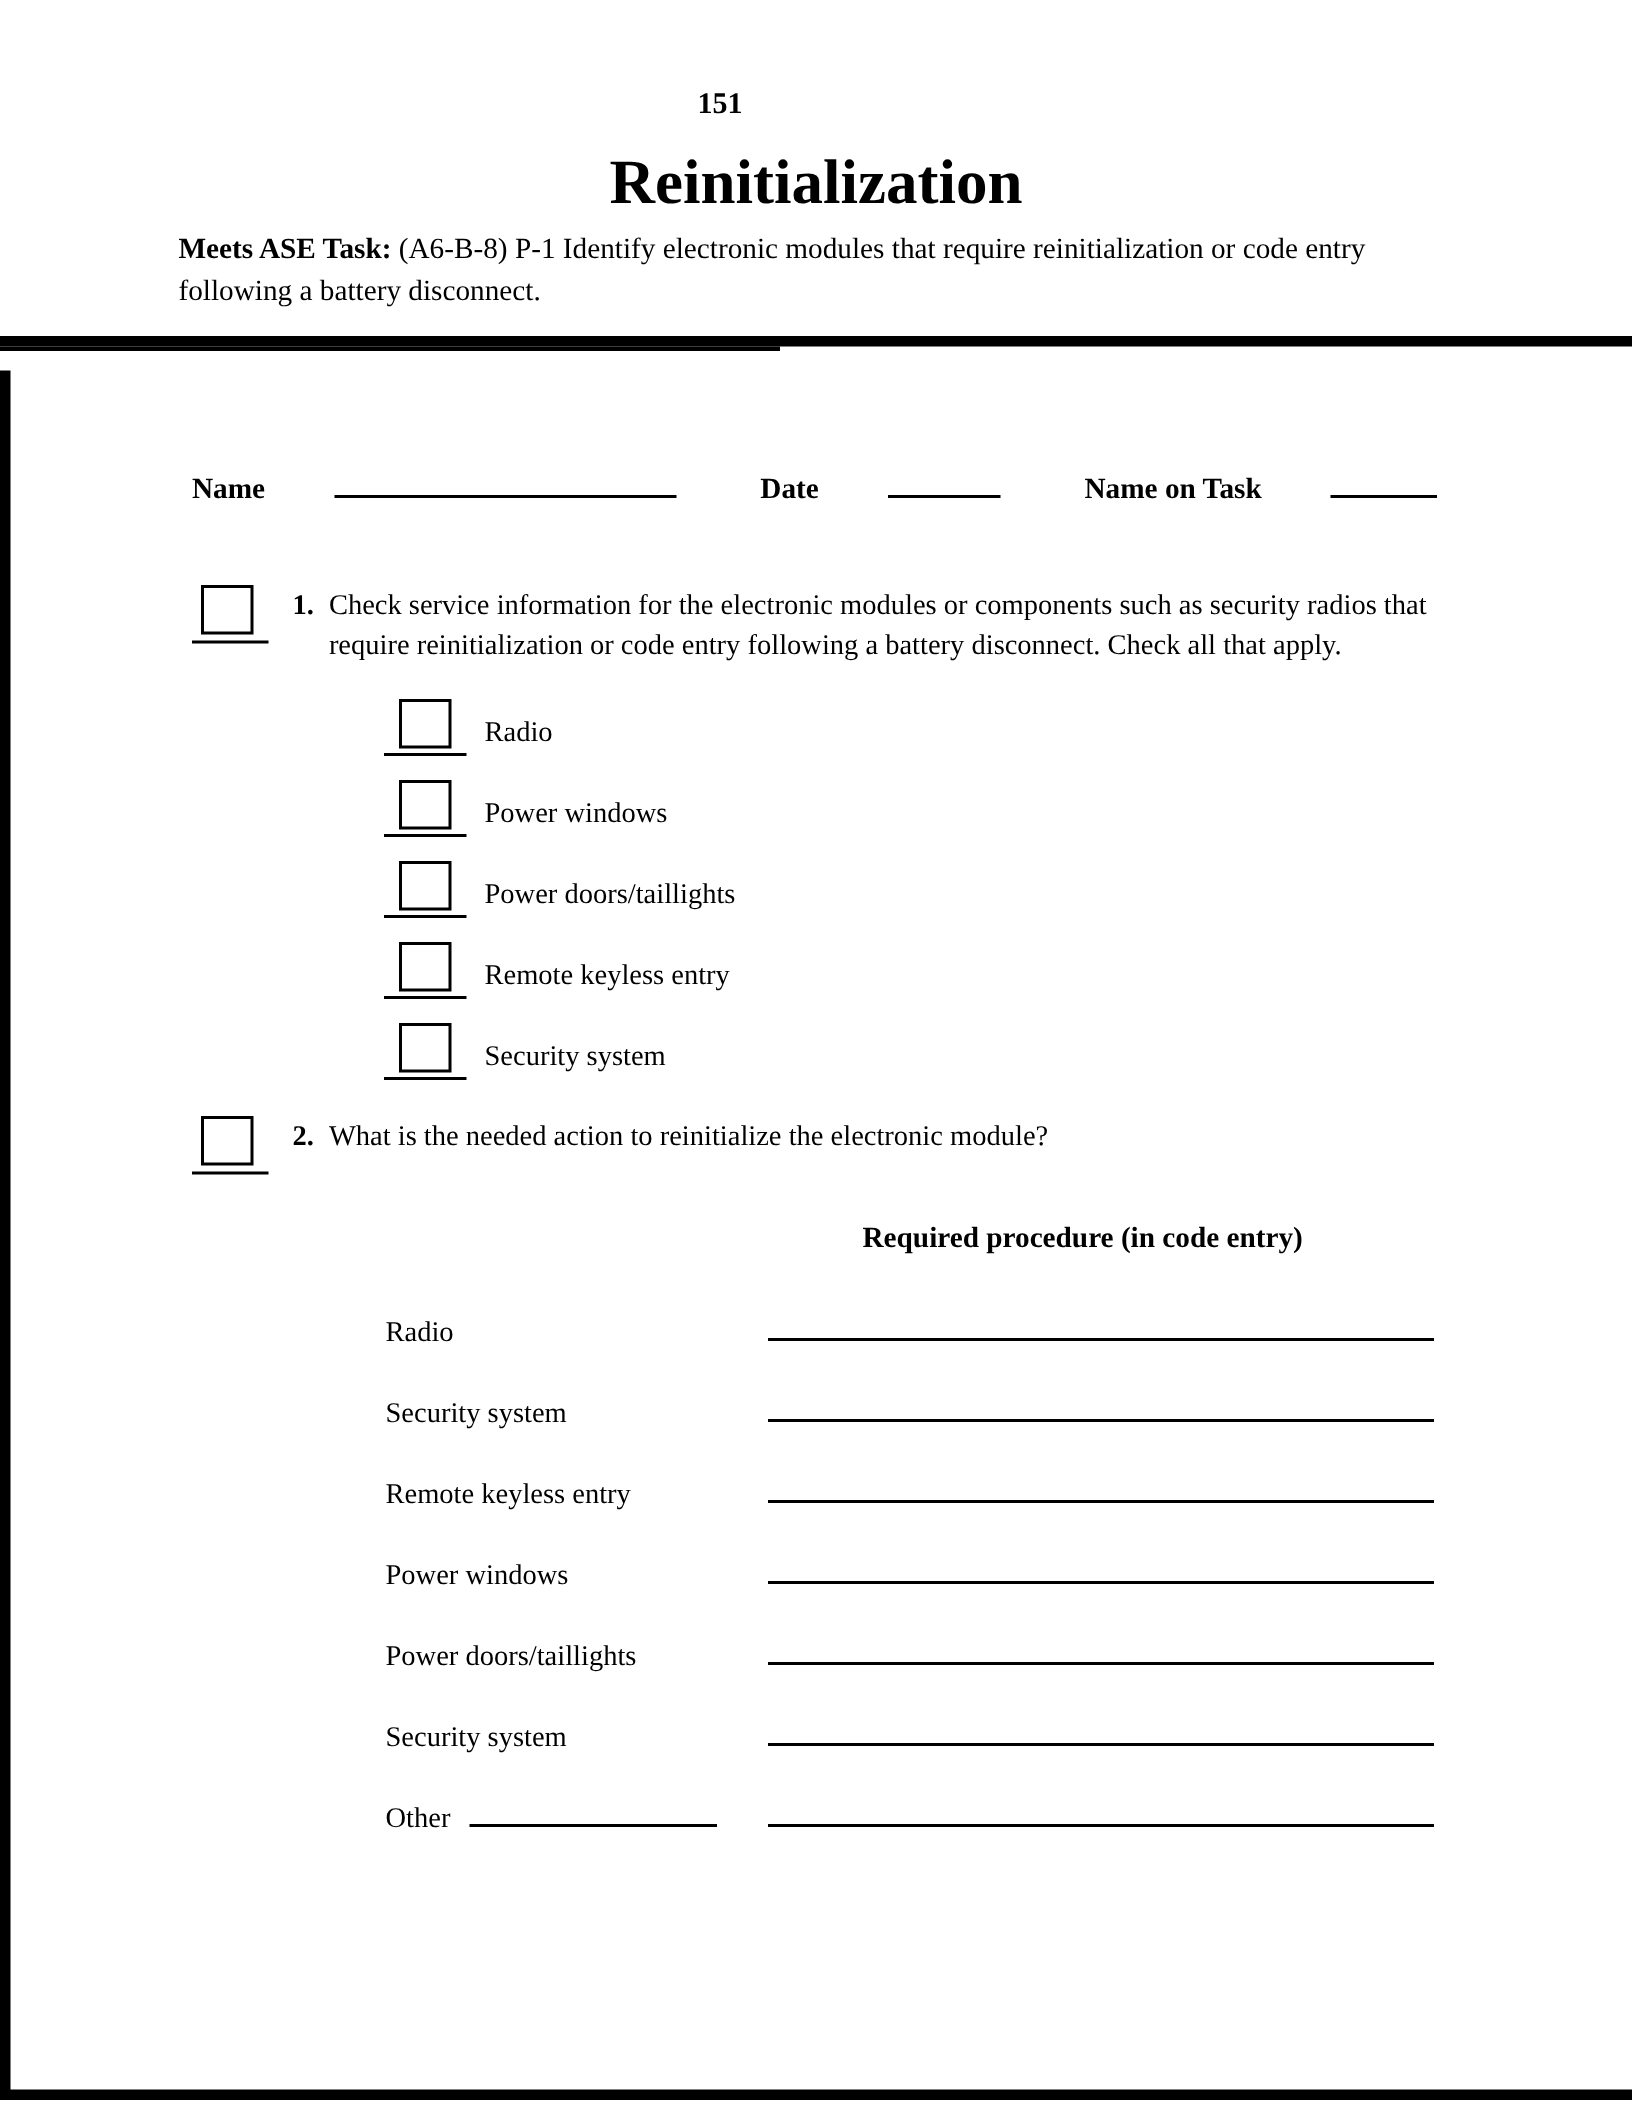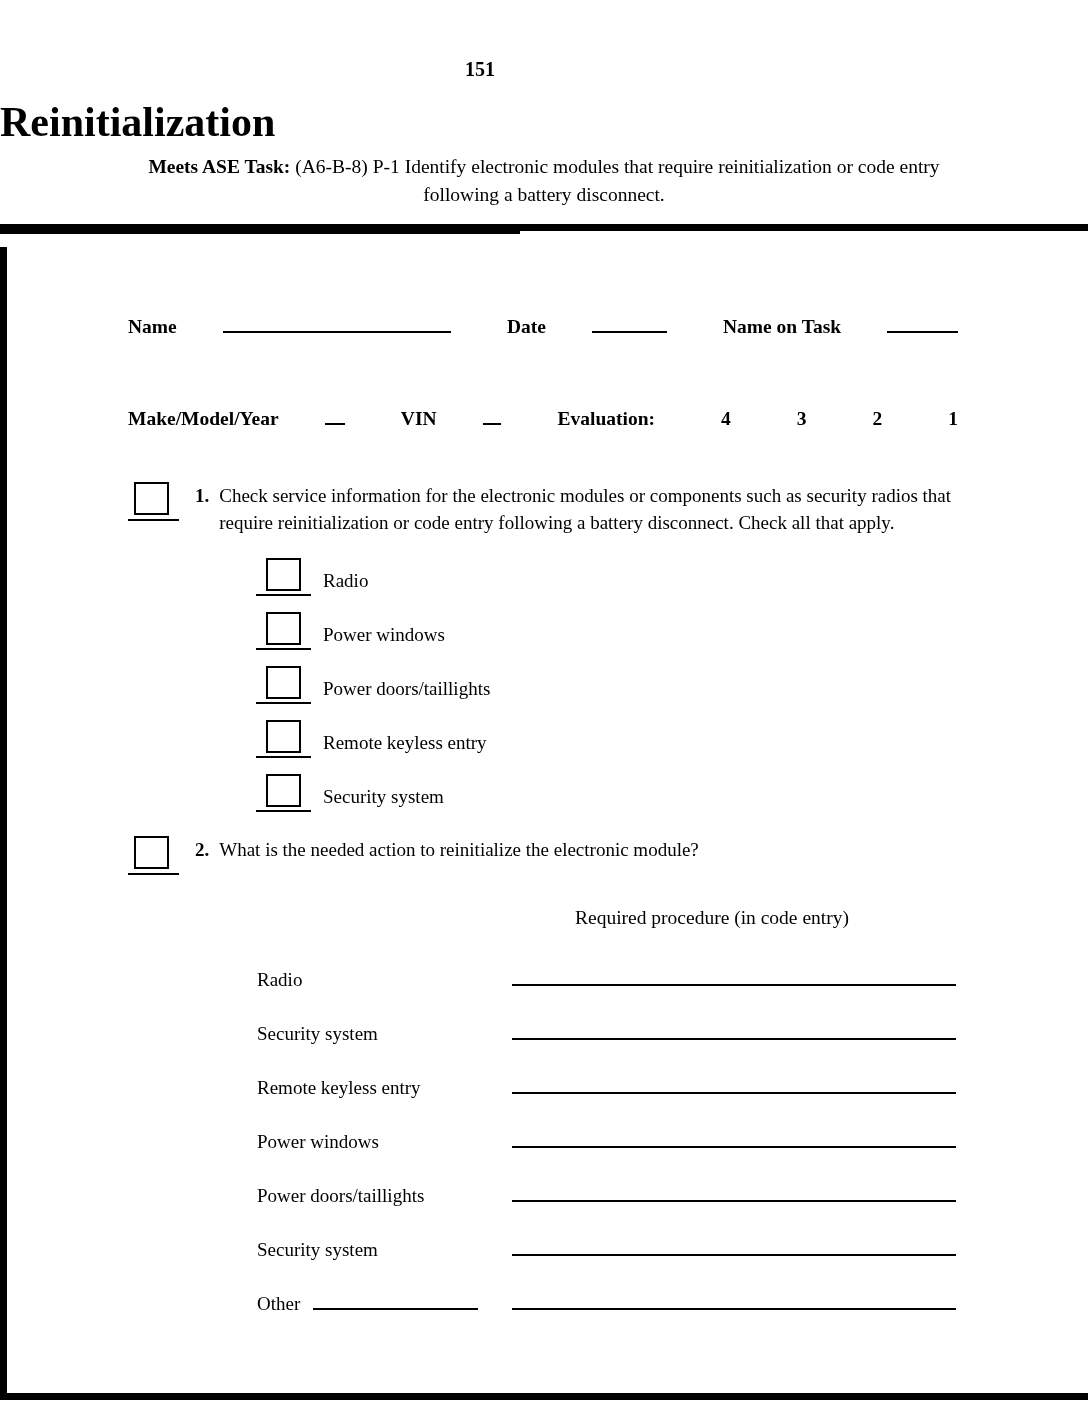--- a/index.html
+++ b/index.html
@@ -17,28 +17,29 @@
 
   .page-number {
     padding-top: 58px;
     margin-right: 128px;
     text-align: center;
     font-weight: bold;
     font-size: 20px;
   }
   .title {
     margin-top: 18px;
+    text-align: center;
     font-weight: bold;
     font-size: 42px;
     line-height: 1.1;
   }
   .task-line {
     margin: 8px auto 0;
     width: 850px;
-    text-align: center;
+    text-align: left;
     font-size: 19.5px;
     line-height: 1.45;
   }
 
   .rule-top { margin-top: 14px; height: 7px; background: #000; width: 100%; }
   .rule-thin { height: 3px; background: #000; width: 520px; }
   .rule-left { position: absolute; left: 0; top: 247px; width: 7px; height: 1153px; background: #000; }
   .rule-bottom { position: absolute; left: 0; top: 1393px; width: 100%; height: 7px; background: #000; }
 
   .content { padding: 0 130px 0 128px; }
@@ -106,21 +107,21 @@
     margin-bottom: 16px;
     height: 38px;
   }
   .option-row .chk-wrap { padding: 0 10px 3px 10px; }
   .option-label { margin-left: 12px; line-height: 26px; padding-bottom: 2px; }
   .other-line { width: 488px; margin-left: 12px; margin-bottom: 4px; }
 
   .proc-heading {
     margin-top: 32px;
     margin-left: 447px;
-    font-weight: normal;
+    font-weight: bold;
     font-size: 19.5px;
   }
 
   .proc-rows { margin-top: 36px; }
   .proc-row {
     display: flex;
     align-items: baseline;
     margin-left: 129px;
     margin-bottom: 23px;
     height: 31px;
@@ -153,31 +154,20 @@
 
     <div class="field-row">
       <span>Name</span>
       <span class="blank w-name gap-s"></span>
       <span class="gap-m">Date</span>
       <span class="blank w-date gap-s"></span>
       <span class="gap-m">Name on Task</span>
       <span class="blank w-time gap-s"></span>
     </div>
 
-    <div class="field-row second">
-      <span>Make/Model/Year</span>
-      <span class="blank w-make gap-s"></span>
-      <span class="gap-m">VIN</span>
-      <span class="blank w-vin gap-s"></span>
-      <span class="gap-m">Evaluation:</span>
-      <span class="eval-num">4</span>
-      <span class="eval-num">3</span>
-      <span class="eval-num">2</span>
-      <span class="eval-num">1</span>
-    </div>
 
     <div class="question">
       <span class="chk-wrap">
         <span class="chk"></span>
       </span>
       <span class="q-num">1.</span>
       <span class="q-text">Check service information for the electronic modules or components such as security radios that require reinitialization or code entry following a battery disconnect.  Check all that apply.</span>
     </div>
 
     <div class="options">

